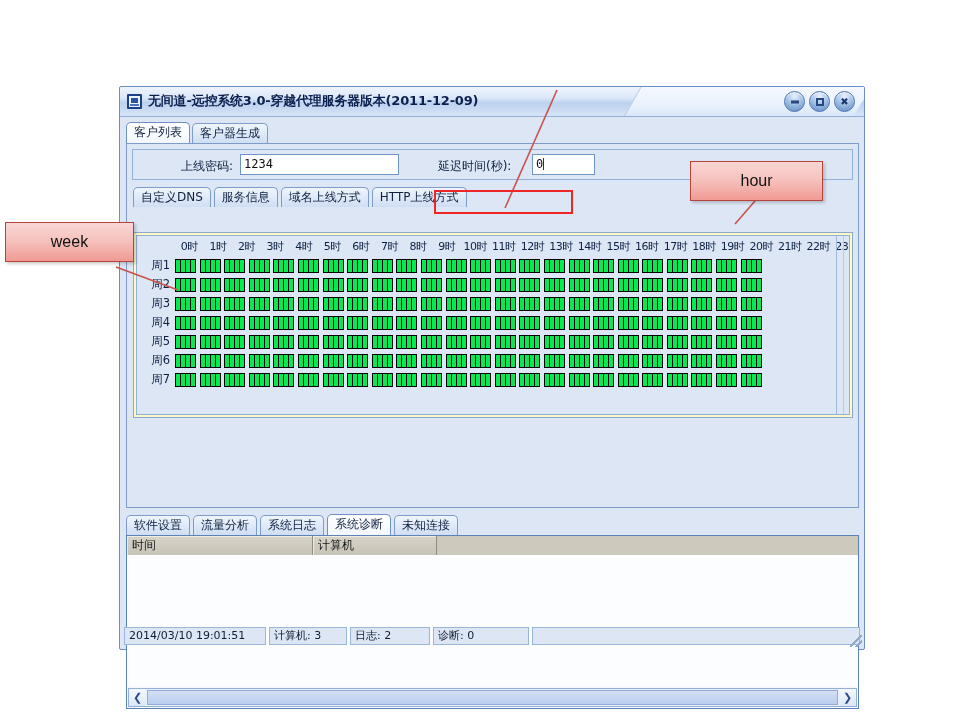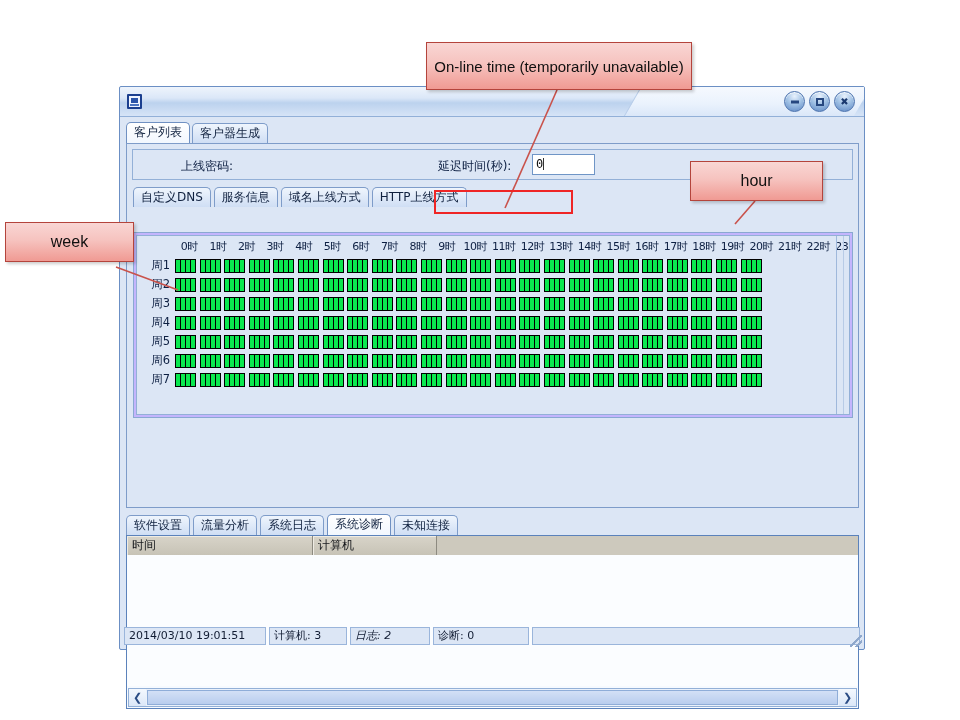--- a/index.html
+++ b/index.html
@@ -118,21 +118,21 @@
     vertical-align:-2px;
   }
 
   .inner-tabstrip {
     position: relative; margin: 6px 0 0 6px; height: 21px;
     display: flex; align-items: flex-end; gap: 3px;
   }
   .grid-panel {
     position: absolute; left: 6px; top: 88px;
     width: 720px; height: 186px;
-    background: #c4b5fd;
+    background: #fef9c3;
     border: 1px solid #8aa8d2;
   }
   .grid-inner {
     position: absolute; left: 2px; top: 2px; right: 2px; bottom: 2px;
     border: 1px solid #93b0d7; background: #dce6f5;
     overflow: hidden;
   }
 
   
   .hours-row { position: absolute; left: 38px; top: 3px; display: flex; }
@@ -253,20 +253,21 @@
 </head>
 <body>
 
 <div id="stage">
 
   <div class="app-window">
 
     <div class="titlebar">
       <div class="titlebar-sheen"></div>
       <div class="win-icon"></div>
+      <div class="win-title">无间道-远控系统3.0-穿越代理服务器版本(2011-12-09)</div>
       <div class="win-buttons">
         <div class="win-btn">
             <i class="bar"></i>
           </div>
         <div class="win-btn">
             <i class="sq"></i>
           </div>
         <div class="win-btn">
             <i>✖</i>
           </div>
@@ -275,20 +276,21 @@
 
     <div class="tabstrip">
       <div class="tab active">客户列表</div>
       <div class="tab">客户器生成</div>
     </div>
 
     <div class="outer-panel">
 
       <div class="pwd-row">
         <div class="lbl" style="left:48px; top:8px;">上线密码:</div>
+        <div class="txtbox" style="left:107px; top:4px; width:159px; height:21px;"><span>1234</span></div>
         <div class="lbl" style="left:305px; top:8px;">延迟时间(秒):</div>
         <div class="txtbox" style="left:399px; top:4px; width:63px; height:21px;"><span>0</span><span class="caret"></span></div>
       </div>
 
       <div class="inner-tabstrip">
         <div class="tab">自定义DNS</div>
         <div class="tab">服务信息</div>
         <div class="tab">域名上线方式</div>
         <div class="tab">HTTP上线方式</div>
       </div>
@@ -1391,32 +1393,31 @@
         <div class="hs-track">
           <div class="hs-thumb"></div>
         </div>
         <div class="hs-arrow">❯</div>
       </div>
     </div>
 
     <div class="statusbar">
       <div class="sb-cell" style="width:142px;">2014/03/10 19:01:51</div>
       <div class="sb-cell" style="width:78px;">计算机: 3</div>
-      <div class="sb-cell" style="width:80px;font-style:italic;">日志: 2</div>
+      <div class="sb-cell" style="width:80px;">日志: 2</div>
       <div class="sb-cell" style="width:96px;">诊断: 0</div>
       <div class="sb-cell" style="flex:1 1 auto;"></div>
     </div>
     <div class="sb-grip"></div>
   </div>
 
   <svg class="ann">
     <line x1="557" y1="90" x2="505" y2="208" stroke="#c9524b" stroke-width="1.6"></line>
     <line x1="755" y1="201" x2="735" y2="224" stroke="#c9524b" stroke-width="1.6"></line>
     <line x1="116" y1="267" x2="178" y2="290" stroke="#c9524b" stroke-width="1.6"></line>
   </svg>
 
   <div class="red-box" id="hl-online-tab"></div>
 
-  <div class="callout" id="callout-online">On-line time (temporarily unavailable)</div>
   <div class="callout" id="callout-week">week</div>
   <div class="callout" id="callout-hour">hour</div>
 
 </div>
 
 </body></html>

